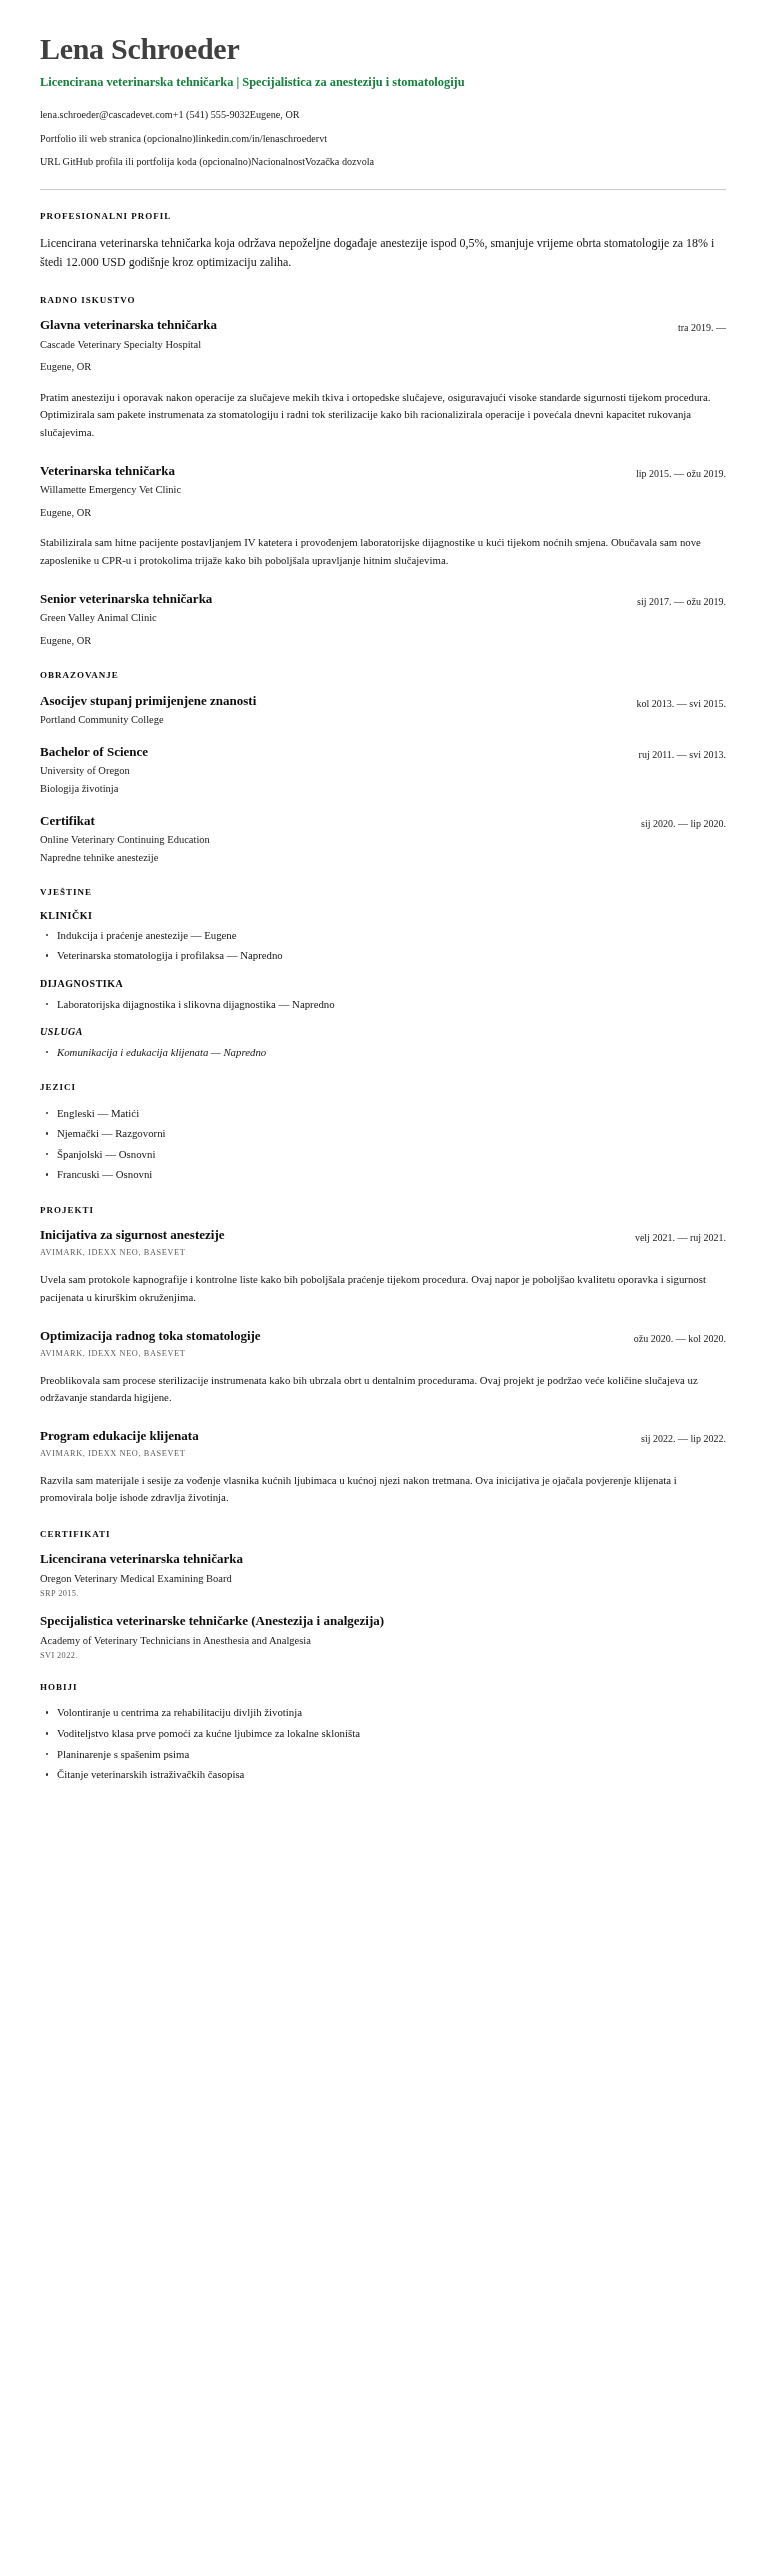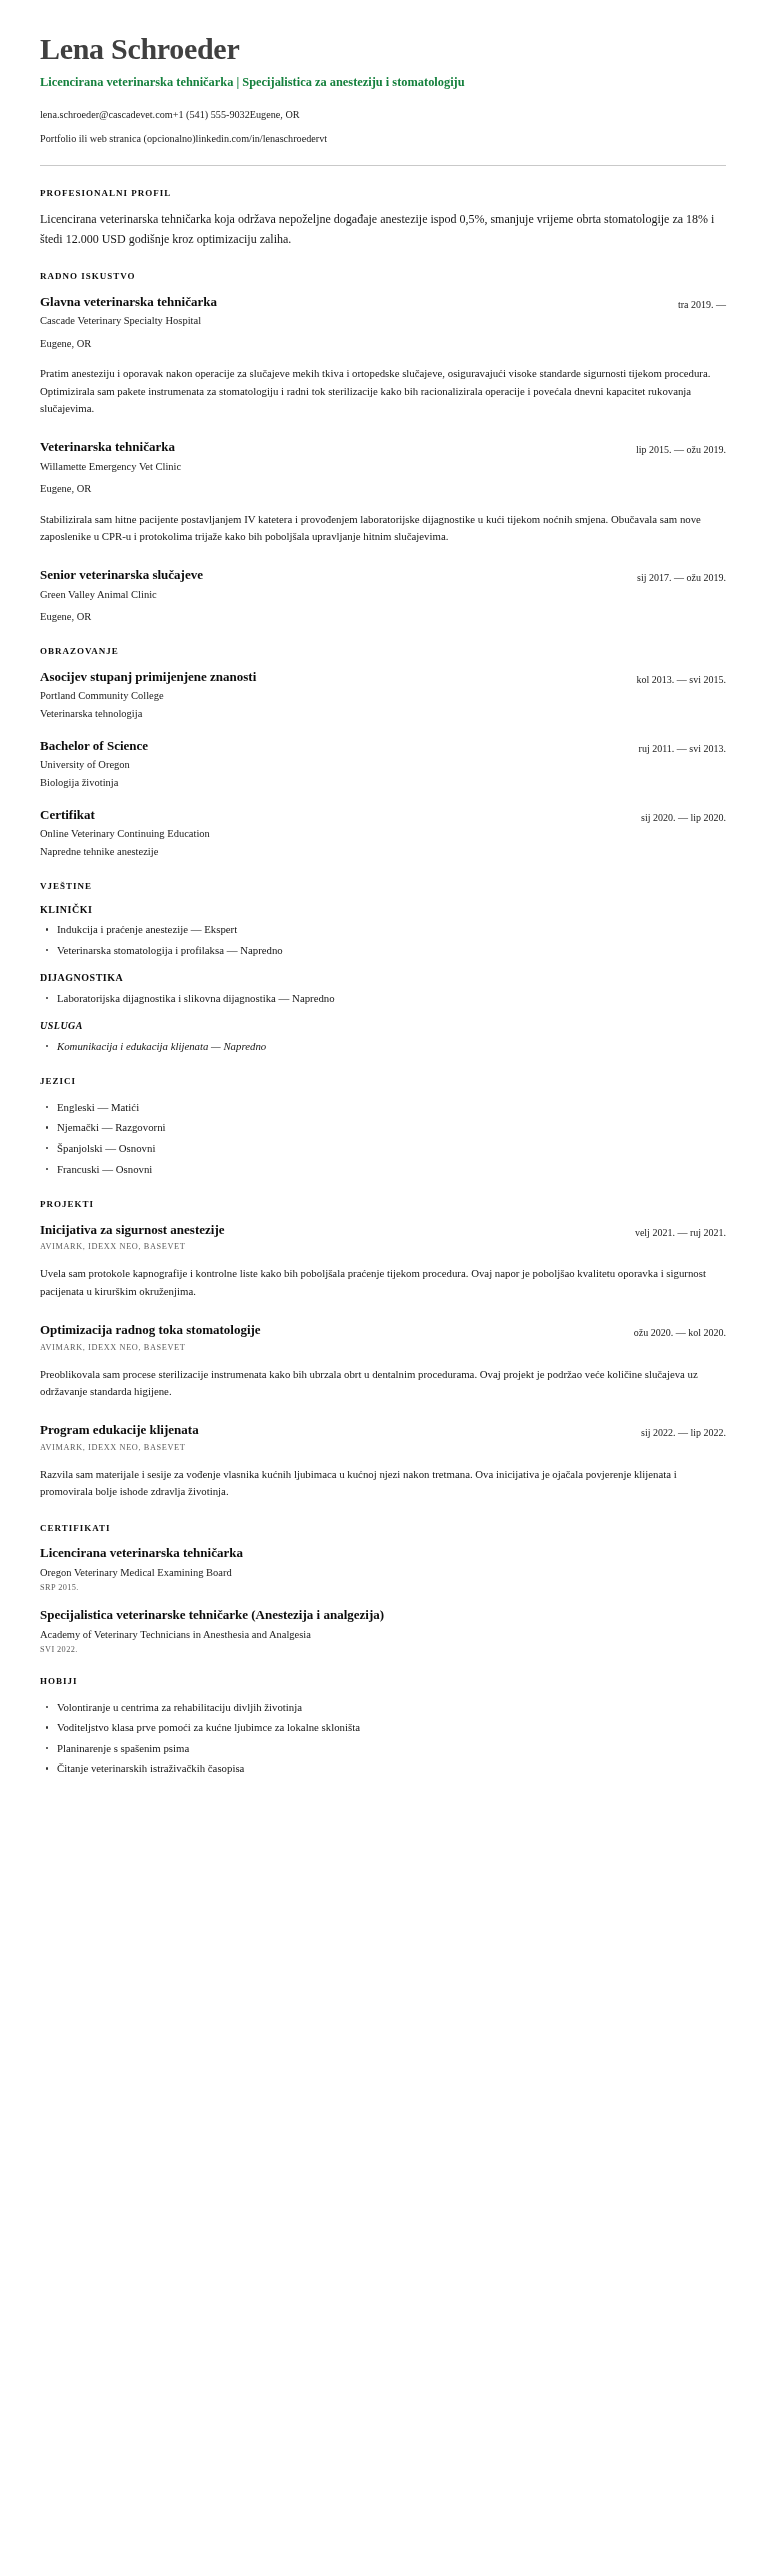--- a/index.html
+++ b/index.html
@@ -191,20 +191,25 @@
         <span class="contact-item">lena.schroeder@cascadevet.com</span>
         <span class="contact-item">+1 (541) 555-9032</span>
         <span class="contact-item">Eugene, OR</span>
       </div>
 
       <div class="contact-row">
         <span class="contact-item">Portfolio ili web stranica (opcionalno)</span>
         <span class="contact-item">linkedin.com/in/lenaschroedervt</span>
       </div>
 
+      <div class="contact-row">
+        <span class="contact-item">URL GitHub profila ili portfolija koda (opcionalno)</span>
+        <span class="contact-item">Nacionalnost</span>
+        <span class="contact-item">Vozačka dozvola</span>
+      </div>
 
       <hr class="rule">
     </header>
 
     <section class="section">
       <h2 class="section-title">Profesionalni profil</h2>
       <p class="summary">Licencirana veterinarska tehničarka koja održava nepoželjne događaje anestezije ispod 0,5%, smanjuje vrijeme obrta stomatologije za 18% i štedi 12.000 USD godišnje kroz optimizaciju zaliha.</p>
     </section>
 
     <section class="section">
@@ -225,38 +230,37 @@
           <h3 class="entry-title">Veterinarska tehničarka</h3>
           <span class="entry-date">lip 2015. — ožu 2019.</span>
         </div>
         <p class="entry-org">Willamette Emergency Vet Clinic</p>
         <p class="entry-sub">Eugene, OR</p>
         <p class="entry-body">Stabilizirala sam hitne pacijente postavljanjem IV katetera i provođenjem laboratorijske dijagnostike u kući tijekom noćnih smjena. Obučavala sam nove zaposlenike u CPR-u i protokolima trijaže kako bih poboljšala upravljanje hitnim slučajevima.</p>
       </article>
 
       <article class="entry">
         <div class="entry-head">
-          <h3 class="entry-title">Senior veterinarska slučajeve</h3>
+          <h3 class="entry-title">Senior veterinarska tehničarka</h3>
           <span class="entry-date">sij 2017. — ožu 2019.</span>
         </div>
         <p class="entry-org">Green Valley Animal Clinic</p>
         <p class="entry-sub">Eugene, OR</p>
       </article>
     </section>
 
     <section class="section">
       <h2 class="section-title">Obrazovanje</h2>
 
       <article class="entry entry--compact">
         <div class="entry-head">
           <h3 class="entry-title">Asocijev stupanj primijenjene znanosti</h3>
           <span class="entry-date">kol 2013. — svi 2015.</span>
         </div>
         <p class="entry-org">Portland Community College</p>
-        <p class="entry-org">Veterinarska tehnologija</p>
       </article>
 
       <article class="entry entry--compact">
         <div class="entry-head">
           <h3 class="entry-title">Bachelor of Science</h3>
           <span class="entry-date">ruj 2011. — svi 2013.</span>
         </div>
         <p class="entry-org">University of Oregon</p>
         <p class="entry-org">Biologija životinja</p>
       </article>
@@ -270,21 +274,21 @@
         <p class="entry-org">Napredne tehnike anestezije</p>
       </article>
     </section>
 
     <section class="section">
       <h2 class="section-title">Vještine</h2>
 
       <div class="skill-group">
         <h3 class="skill-group-title">Klinički</h3>
         <ul class="bullets">
-          <li>Indukcija i praćenje anestezije — Ekspert</li>
+          <li>Indukcija i praćenje anestezije — Eugene</li>
           <li>Veterinarska stomatologija i profilaksa — Napredno</li>
         </ul>
       </div>
 
       <div class="skill-group">
         <h3 class="skill-group-title">Dijagnostika</h3>
         <ul class="bullets">
           <li>Laboratorijska dijagnostika i slikovna dijagnostika — Napredno</li>
         </ul>
       </div>

